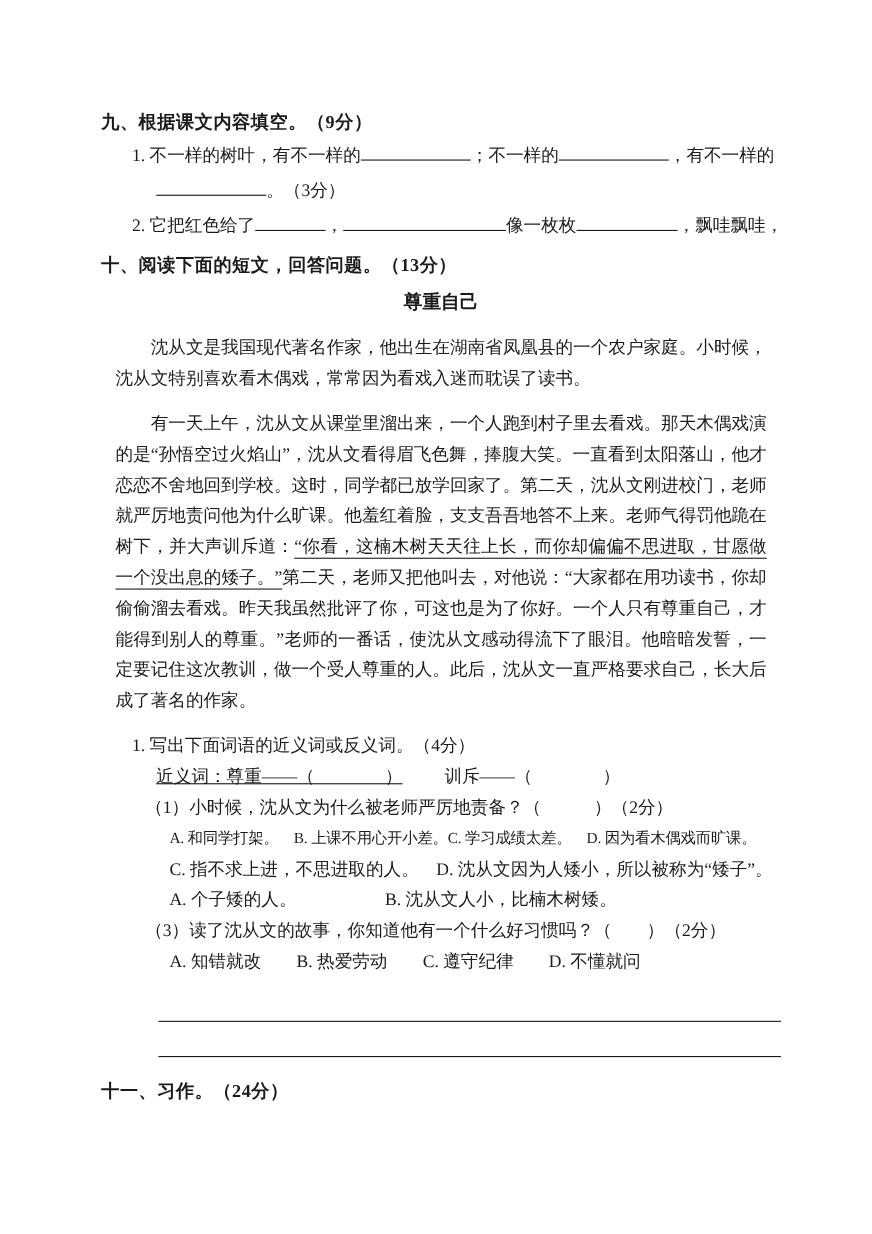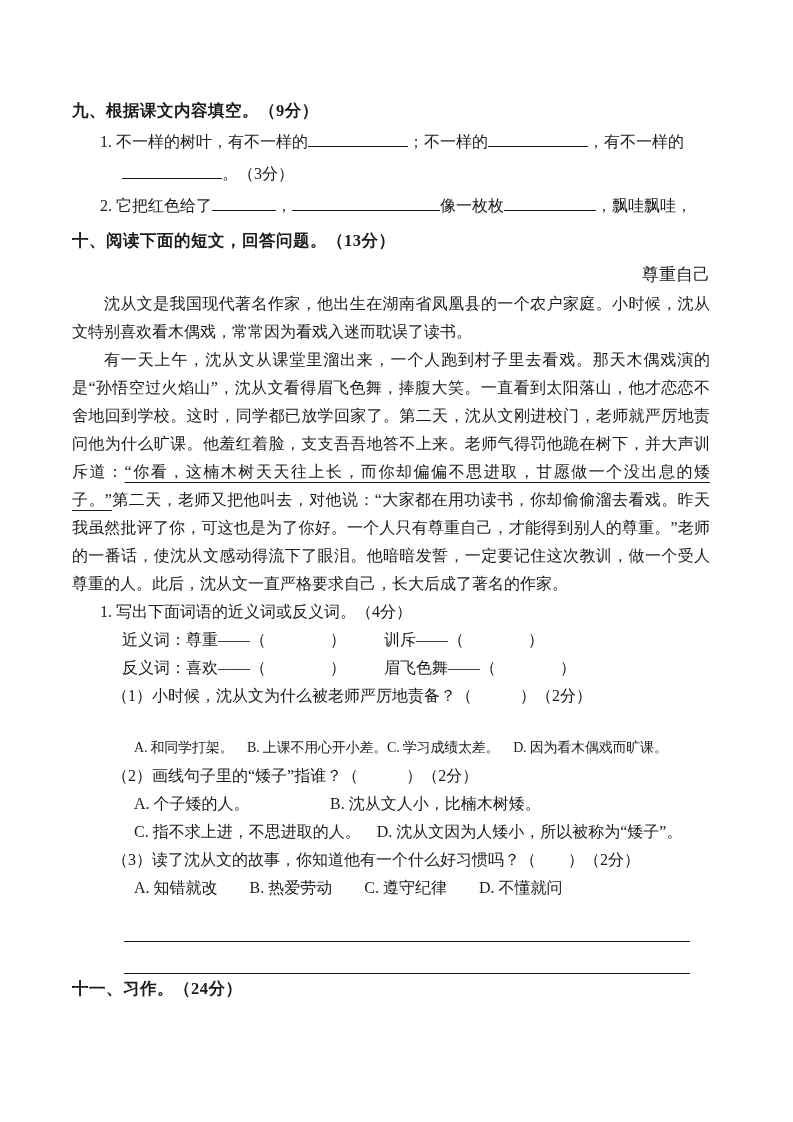--- a/index.html
+++ b/index.html
@@ -7,21 +7,21 @@
     width:793px; height:1122px;
     background:#ffffff;
     color:#1b1b1b;
     font-family:"Liberation Serif","DejaVu Serif",serif;
     font-size:16px;
     overflow:hidden;
   }
   .page {
     box-sizing:border-box;
     width:793px; height:1090px;
-    padding:96px 83px 0 72px;
+    padding:96px 83px 0 92px;
   }
   .sec-heading {
     font-weight:700;
     font-size:16.5px;
     line-height:30px;
     letter-spacing:.5px;
   }
   
   .fill-line {
     line-height:32px;
@@ -31,60 +31,59 @@
   .ind-item { padding-left:28px; }
   .ind-cont { padding-left:50px; }
   .blank {
     display:inline-block;
     height:1em;
     border-bottom:1.6px solid #1a1a1a;
     vertical-align:baseline;
   }
   
   .passage-title {
-    text-align:right;
-    font-weight:400;
+    text-align:center;
+    font-weight:700;
     font-size:17px;
     line-height:30px;
     margin-top:2px;
   }
   .passage-para {
-    margin:0;
+    margin:13px;
     text-align:justify;
     text-indent:2em;
     line-height:28px;
   }
   .underlined-sentence {
     text-decoration:underline;
     text-underline-offset:5px;
     text-decoration-thickness:1.4px;
   }
   
   .sub-line { line-height:28px; }
   .ind-sub { padding-left:28px; }
   .ind-subq { padding-left:40px; }
   .ind-opt { padding-left:62px; }
-  .pair-row .col-left { display:inline-block; width:262px; }
+  .pair-row .col-left { display:inline-block; width:262px;text-decoration:underline; }
   .opt-row .col-left { display:inline-block; width:196px; }
   .ind-pair { padding-left:50px; }
   .condensed {
     font-size:14px;
     letter-spacing:-0.2px;
     white-space:nowrap;
     line-height:28px;
-    margin-top:24px;
   }
   .answer-line {
     margin-left:52px;
     width:566px;
     height:31px;
     border-bottom:1.6px solid #1a1a1a;
   }
   .answer-line.first { margin-top:8px; }
-  .writing-heading { margin-top:0; }
+  .writing-heading { margin-top:16px; }
   .gap-after-q9 { height:4px; }
   .gap-after-head10 { height:2px; }
 </style>
 </head>
 <body>
 
 <div class="page">
 
   <div class="sec-heading">九、根据课文内容填空。（9分）</div>
   <div class="fill-line ind-item"><span>1. 不一样的树叶，有不一样的</span><span class="blank" style="width: 100px;"></span><span>；不一样的</span><span class="blank" style="width: 100px;"></span><span>，有不一样的</span></div>
@@ -95,31 +94,27 @@
   <div class="sec-heading">十、阅读下面的短文，回答问题。（13分）</div>
   <div class="gap-after-head10"></div>
   <div class="passage-title">尊重自己</div>
   <p class="passage-para">沈从文是我国现代著名作家，他出生在湖南省凤凰县的一个农户家庭。小时候，沈从文特别喜欢看木偶戏，常常因为看戏入迷而耽误了读书。</p>
   <p class="passage-para"><span>有一天上午，沈从文从课堂里溜出来，一个人跑到村子里去看戏。那天木偶戏演的是“孙悟空过火焰山”，沈从文看得眉飞色舞，捧腹大笑。一直看到太阳落山，他才恋恋不舍地回到学校。这时，同学都已放学回家了。第二天，沈从文刚进校门，老师就严厉地责问他为什么旷课。他羞红着脸，支支吾吾地答不上来。老师气得罚他跪在树下，并大声训斥道：</span><span class="underlined-sentence">“你看，这楠木树天天往上长，而你却偏偏不思进取，甘愿做一个没出息的矮子。”</span><span>第二天，老师又把他叫去，对他说：“大家都在用功读书，你却偷偷溜去看戏。昨天我虽然批评了你，可这也是为了你好。一个人只有尊重自己，才能得到别人的尊重。”老师的一番话，使沈从文感动得流下了眼泪。他暗暗发誓，一定要记住这次教训，做一个受人尊重的人。此后，沈从文一直严格要求自己，长大后成了著名的作家。</span></p>
 
   <div class="sub-line ind-sub">1. 写出下面词语的近义词或反义词。（4分）</div>
   <div class="sub-line ind-pair pair-row">
     <span class="col-left">近义词：尊重——（　　　　）</span><span>训斥——（　　　　）</span>
   </div>
-  <div class="sub-line ind-pair pair-row">
-    <span class="col-left">反义词：喜欢——（　　　　）</span><span>眉飞色舞——（　　　　）</span>
-  </div>
 
   <div class="sub-line ind-subq">（1）小时候，沈从文为什么被老师严厉地责备？（　　　）（2分）</div>
   <div class="condensed ind-opt">A. 和同学打架。　B. 上课不用心开小差。C. 学习成绩太差。　D. 因为看木偶戏而旷课。</div>
-  <div class="sub-line ind-subq">（2）画线句子里的“矮子”指谁？（　　　）（2分）</div>
+  <div class="sub-line ind-opt">C. 指不求上进，不思进取的人。　D. 沈从文因为人矮小，所以被称为“矮子”。</div>
   <div class="sub-line ind-opt opt-row">
     <span class="col-left">A. 个子矮的人。</span><span>B. 沈从文人小，比楠木树矮。</span>
   </div>
-  <div class="sub-line ind-opt">C. 指不求上进，不思进取的人。　D. 沈从文因为人矮小，所以被称为“矮子”。</div>
   <div class="sub-line ind-subq">（3）读了沈从文的故事，你知道他有一个什么好习惯吗？（　　）（2分）</div>
   <div class="sub-line ind-opt">A. 知错就改　　B. 热爱劳动　　C. 遵守纪律　　D. 不懂就问</div>
 
   <div class="answer-line first"></div>
   <div class="answer-line"></div>
 
   <div class="sec-heading writing-heading">十一、习作。（24分）</div>
 
 </div>
 

